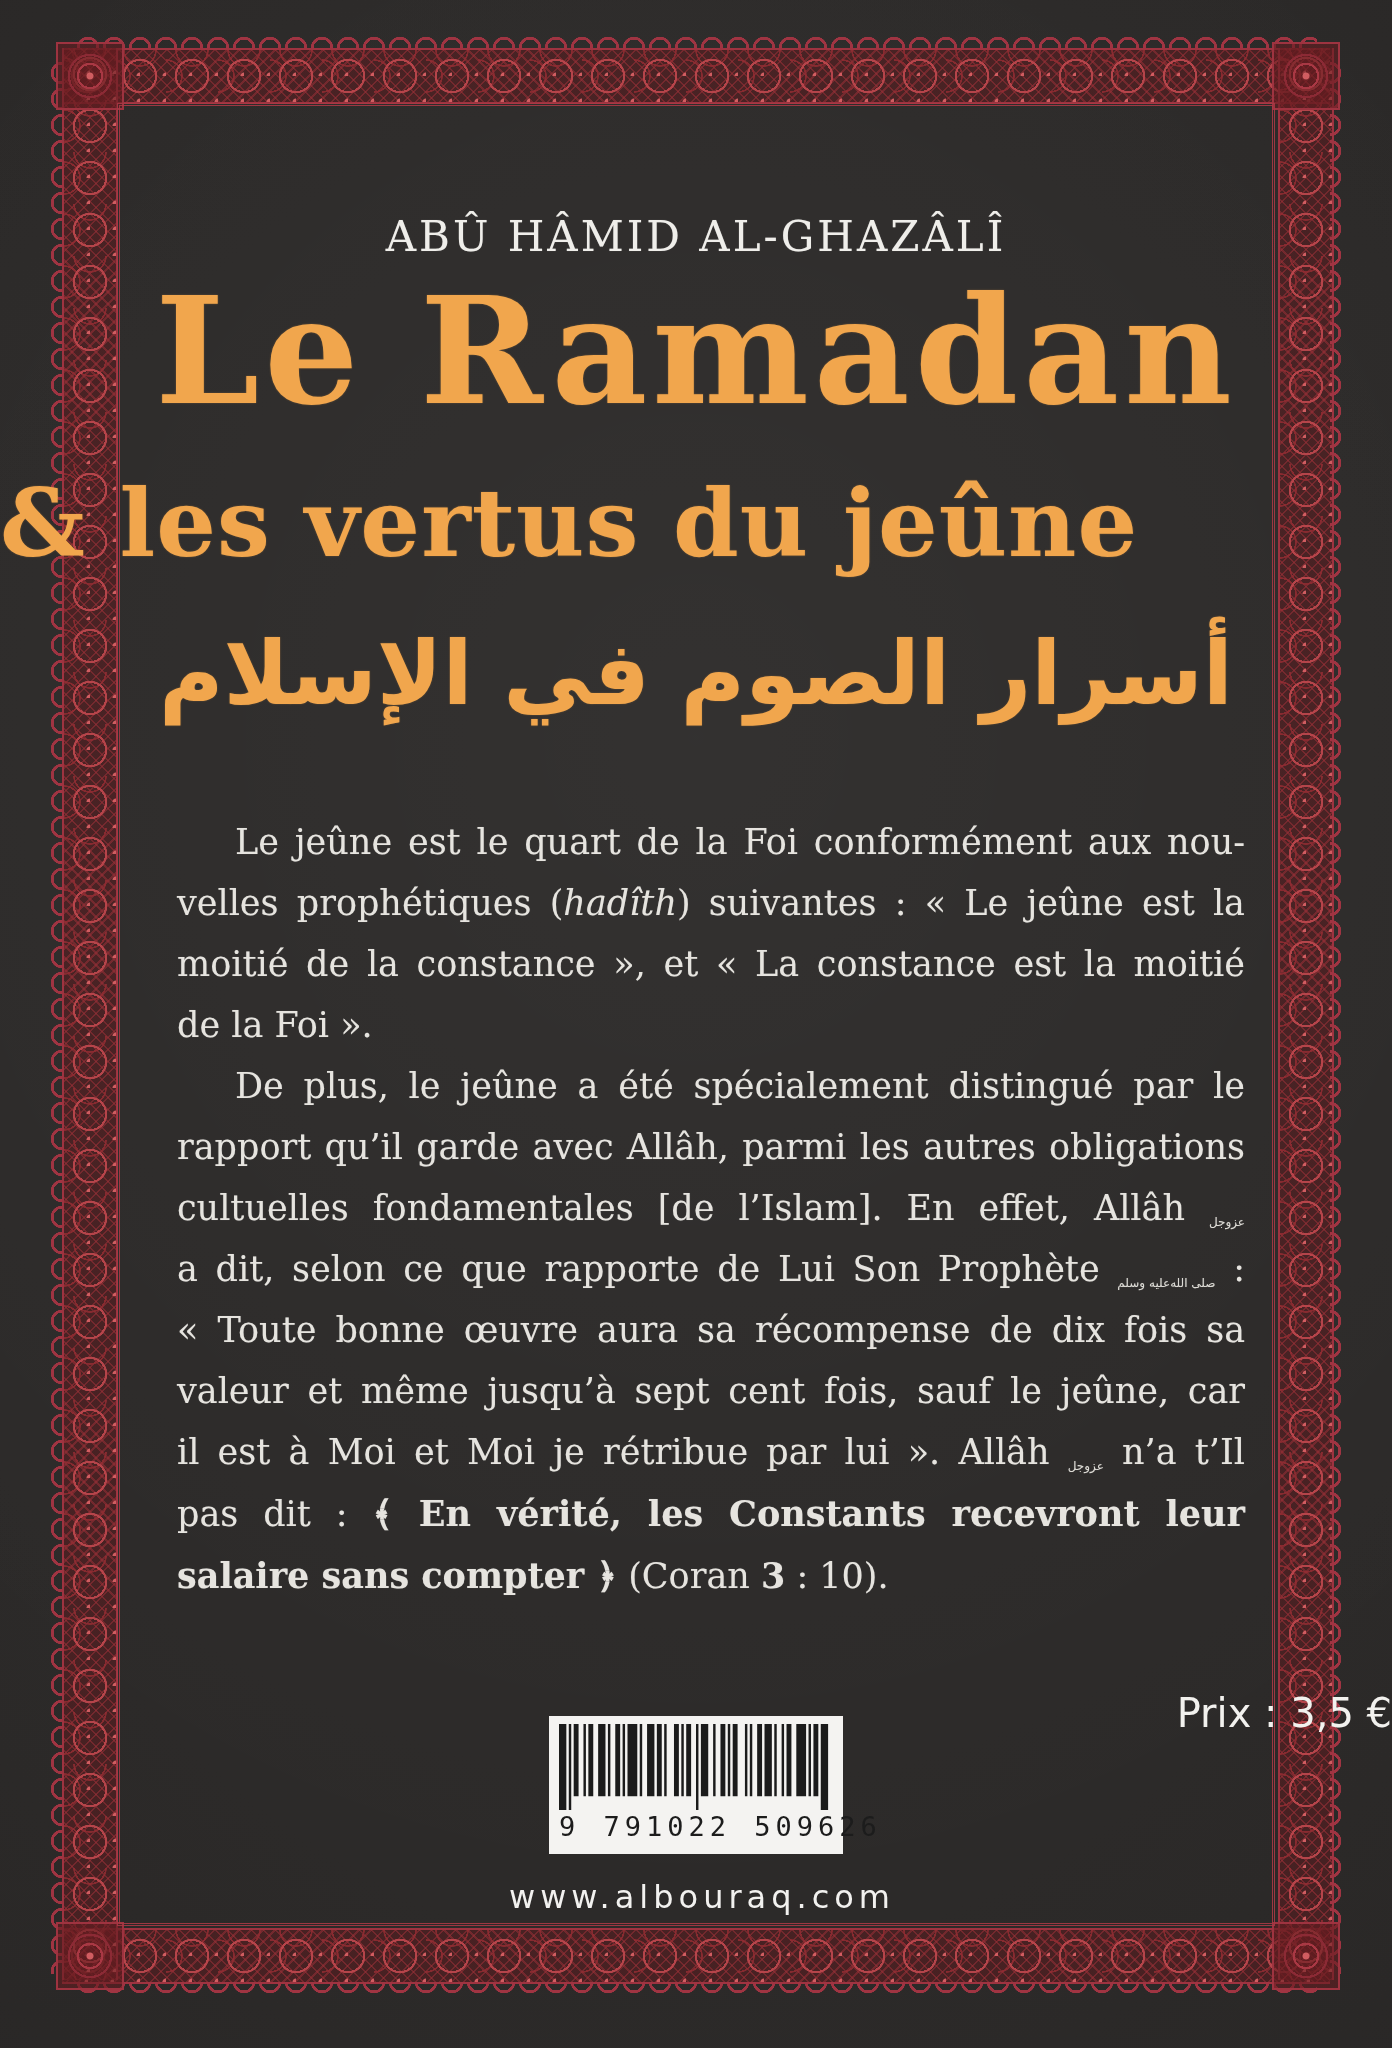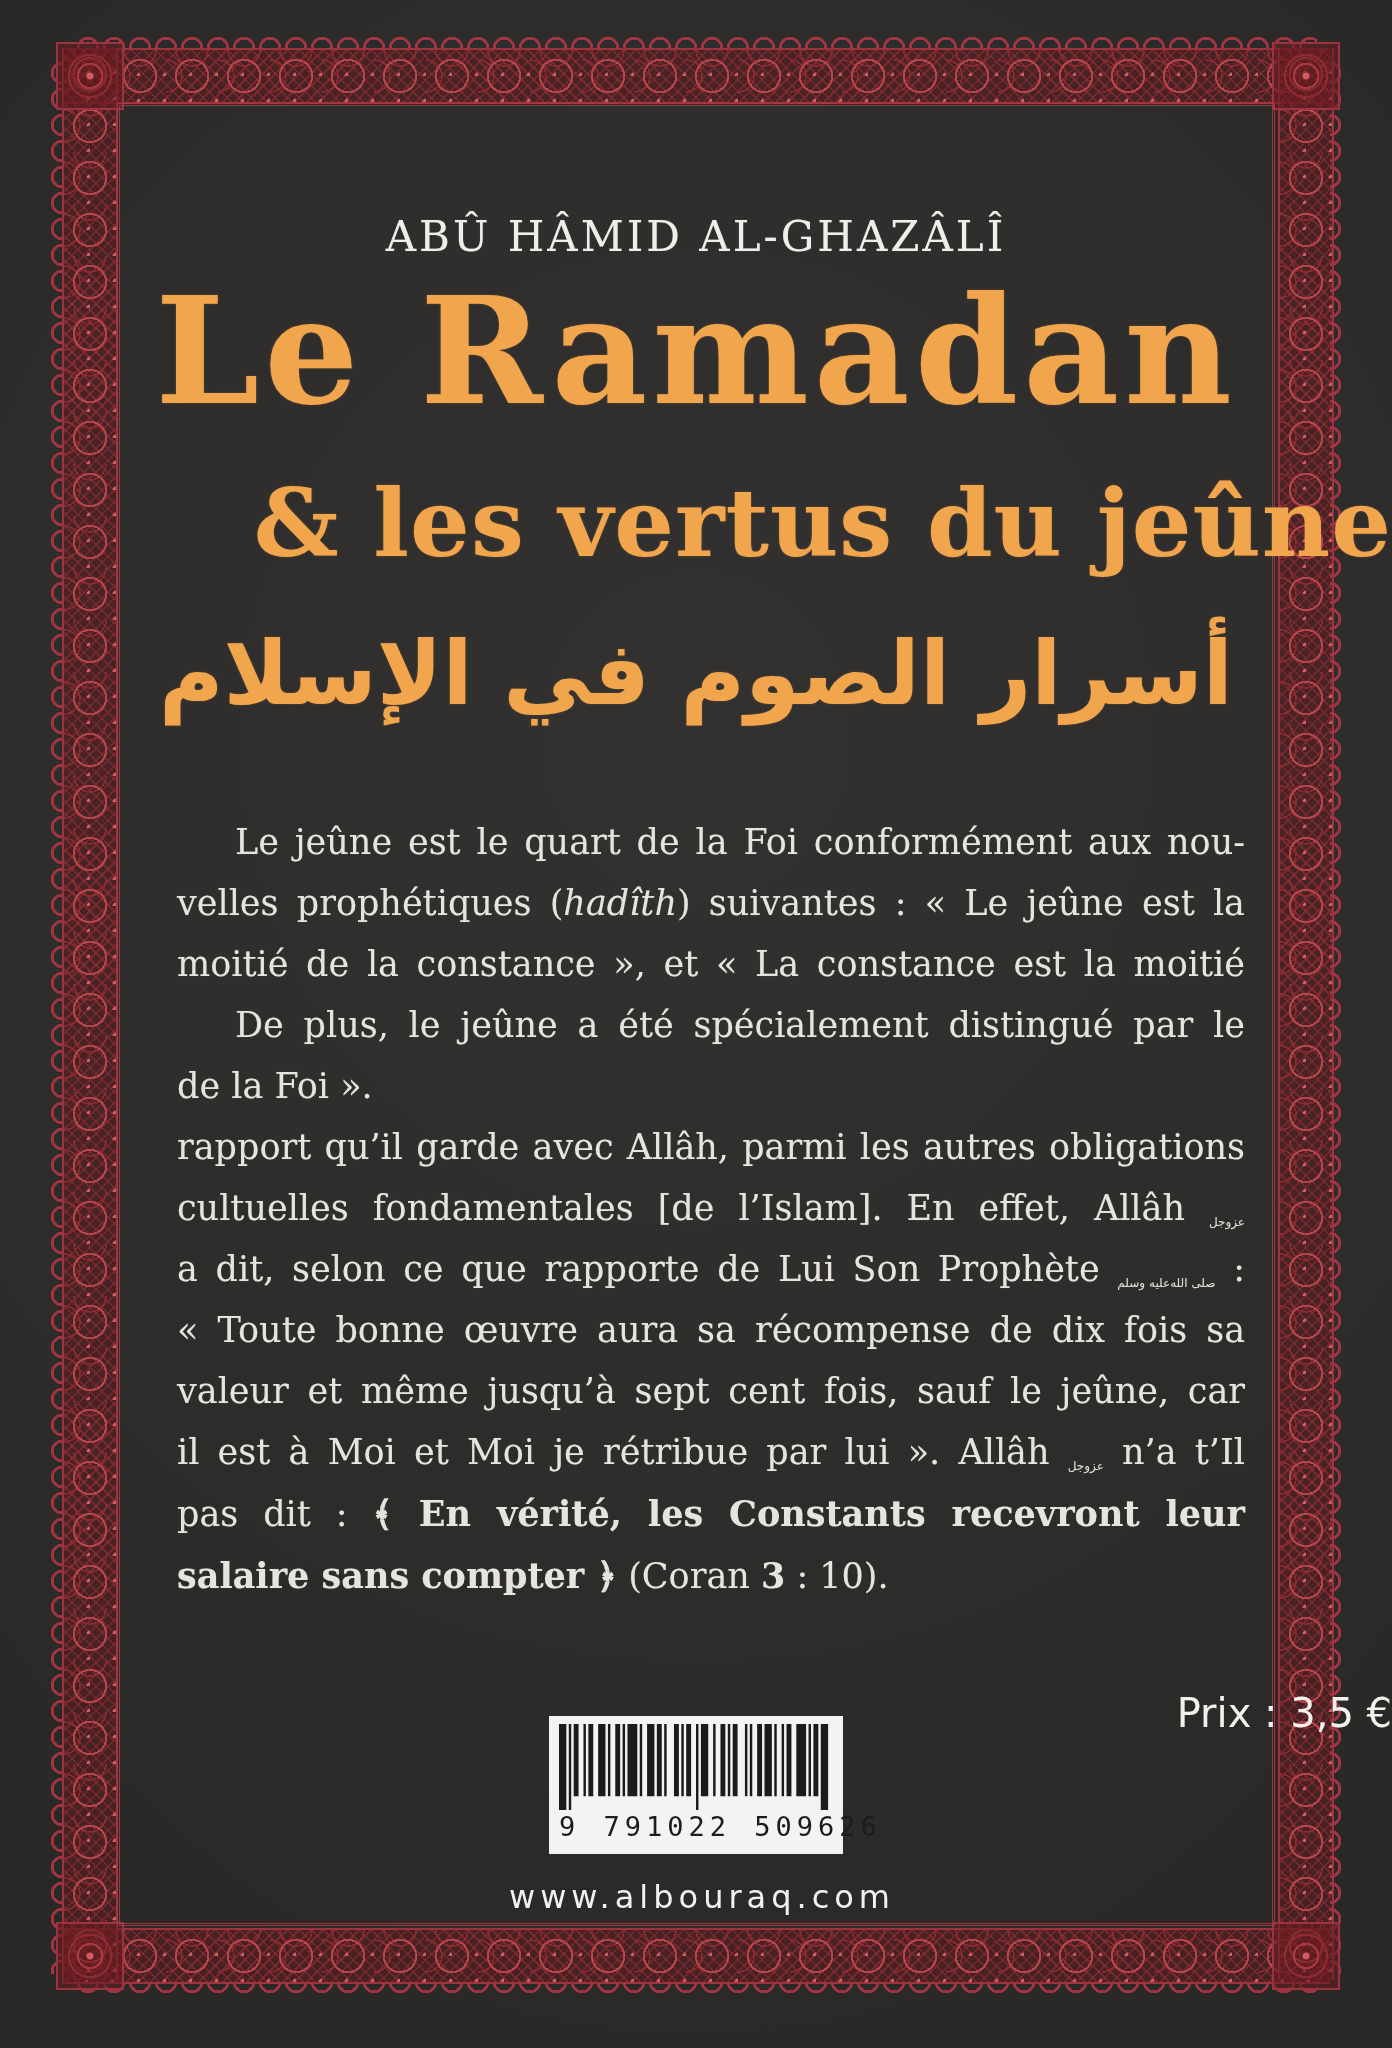--- a/index.html
+++ b/index.html
@@ -57,21 +57,21 @@
   .innerline{position:absolute;left:117px;right:117px;top:103px;bottom:122px;
     border:3px double rgba(168,56,69,0.9);}
 
   
   .author{position:absolute;left:0;right:0;top:212px;text-align:center;
     font-size:42px;letter-spacing:3px;color:#efeeea;font-weight:400;
     text-shadow:0 0 1px rgba(255,255,255,0.3);}
   .title{position:absolute;left:0;right:0;top:266px;text-align:center;
     font-size:148px;line-height:1.15;font-weight:bold;color:#f1a64d;letter-spacing:5px;
     text-shadow:0 0 2px rgba(241,166,77,0.35);}
-  .subtitle{position:absolute;left:0;right:0;top:468px;text-align:right;
+  .subtitle{position:absolute;left:0;right:0;top:468px;text-align:left;
     font-size:94px;font-weight:bold;color:#f1a64d;letter-spacing:1px;
     text-shadow:0 0 2px rgba(241,166,77,0.35);}
   .arabic-title{position:absolute;left:0;right:0;top:608px;text-align:center;direction:rtl;
     font-family:"DejaVu Sans","Liberation Sans",sans-serif;
     font-size:88px;line-height:1.5;font-weight:bold;color:#f1a64d;
     text-shadow:0 0 2px rgba(241,166,77,0.3);}
 
   .body-text{position:absolute;left:177px;top:812px;width:1068px;
     font-size:35px;line-height:61px;color:#e6e4df;
     text-shadow:0 0 1px rgba(255,255,255,0.28);}
@@ -121,22 +121,22 @@
 
   <div class="author">ABÛ HÂMID AL-GHAZÂLÎ</div>
   <div class="title">Le Ramadan</div>
   <div class="subtitle">&amp; les vertus du jeûne</div>
   <div class="arabic-title">أسرار الصوم في الإسلام</div>
 
   <div class="body-text" id="body-text">
       <div class="line ind"><span>Le jeûne est le quart de la Foi conformément aux nou-</span></div>
       <div class="line"><span>velles prophétiques (</span><em>hadîth</em><span>) suivantes : « Le jeûne est la</span></div>
       <div class="line"><span>moitié de la constance », et « La constance est la moitié</span></div>
+      <div class="line end"><span>de la Foi ».</span></div>
       <div class="line ind"><span>De plus, le jeûne a été spécialement distingué par le</span></div>
-      <div class="line end"><span>de la Foi ».</span></div>
       <div class="line"><span>rapport qu’il garde avec Allâh, parmi les autres obligations</span></div>
       <div class="line"><span>cultuelles fondamentales [de l’Islam]. En effet, Allâh </span><span class="hon">
           <span>عز</span>
           <span>وجل</span>
         </span></div>
       <div class="line"><span>a dit, selon ce que rapporte de Lui Son Prophète </span><span class="hon">
           <span>صلى الله</span>
           <span>عليه وسلم</span>
         </span><span> :</span></div>
       <div class="line"><span>« Toute bonne œuvre aura sa récompense de dix fois sa</span></div>

